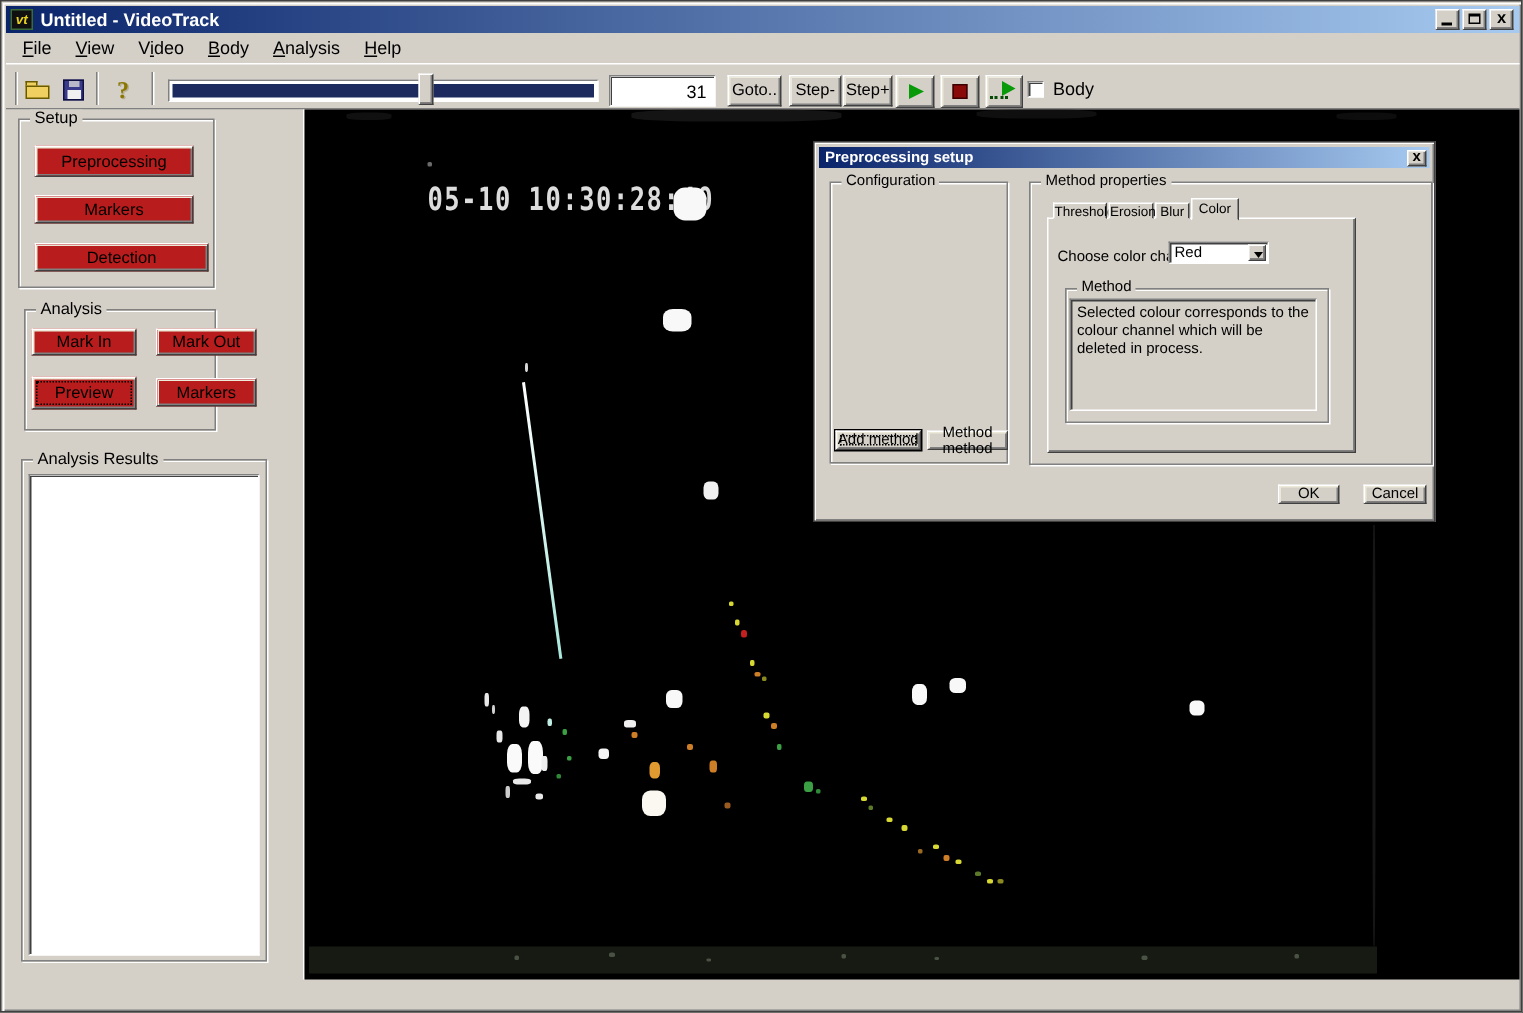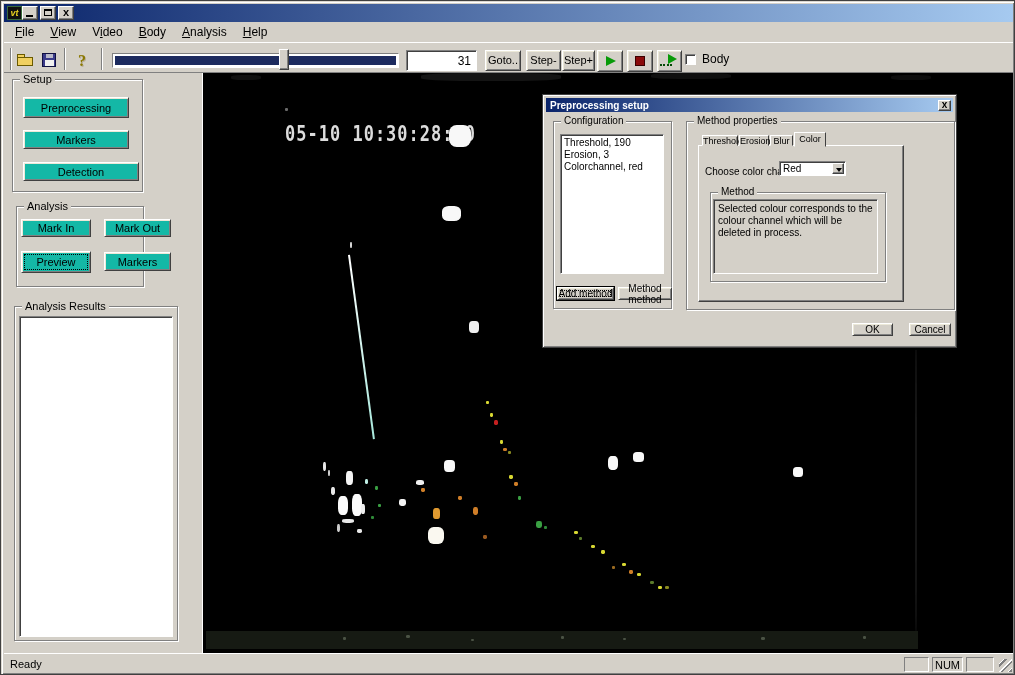--- a/index.html
+++ b/index.html
@@ -85,21 +85,21 @@
     position:absolute; left:681px; top:11px; width:11px; height:11px; background:#ffffff;
     border:1px solid; border-color:#808080 #ffffff #ffffff #808080; box-shadow: inset 1px 1px 0 #404040;
   }
   .cb-label { position:absolute; left:698px; top:9px; font-size:12px; }
 
   
   .sidebar { position:absolute; left:3px; top:72px; width:199px; height:580px; background:#d4d0c8; border-right:1px solid #ffffff; }
   .groupbox { position:absolute; border:1px solid #808080; box-shadow: inset 1px 1px 0 #ffffff, 1px 1px 0 #ffffff; }
   .group-label { position:absolute; top:-7px; left:7px; background:#d4d0c8; padding:0 3px; font-size:11px; color:#000; white-space:nowrap; }
   .btn {
-    position:absolute; background:#14b8a6;
+    position:absolute; background:#b91c1c;
     border:1px solid; border-color:#ffffff #404040 #404040 #ffffff;
     box-shadow: inset 1px 1px 0 #ece9d8, inset -1px -1px 0 #808080;
     font-size:11px; color:#000; text-align:center; display:flex; align-items:center; justify-content:center;
     font-family:"Liberation Sans",sans-serif;
   }
   .btn.focused { outline:1px dotted #000; outline-offset:-4px; }
   .listbox-big {
     position:absolute; background:#ffffff;
     border:1px solid; border-color:#808080 #ffffff #ffffff #808080; box-shadow: inset 1px 1px 0 #404040;
   }
@@ -184,20 +184,21 @@
     background:repeating-linear-gradient(135deg, transparent 0 3px, #ffffff 3px 4px, #808080 4px 6px);
   }
 </style>
 </head>
 <body>
 
 <div class="window">
 
   <div class="titlebar">
     <div class="app-icon">vt</div>
+    <span class="title-text">Untitled - VideoTrack</span>
     <div class="winbtns">
       <div class="winbtn">
           <div class="glyph-min"></div>
         </div>
       <div class="winbtn">
           <div class="glyph-max"></div>
         </div>
       <div class="winbtn">
           <div class="glyph-close">x</div>
         </div>
@@ -353,25 +354,20 @@
     <div class="dlg-titlebar">
       <span class="dlg-title">Preprocessing setup</span>
       <div class="dlg-close">
           <span>x</span>
         </div>
     </div>
 
     <div class="groupbox" style="left:10px;top:26px;width:119px;height:188px">
       <span class="group-label">Configuration</span>
     </div>
-    <div class="listbox-cfg" id="cfg-list">
-        <div>Threshold, 190</div>
-        <div>Erosion, 3</div>
-        <div>Colorchannel, red</div>
-      </div>
     <button class="dlg-btn default" style="left:14px;top:192px;width:57px;height:13px">Add method</button>
     <button class="dlg-btn" style="left:75px;top:192px;width:54px;height:13px">Method method</button>
 
     <div class="groupbox" style="left:143px;top:26px;width:269px;height:189px">
       <span class="group-label">Method properties</span>
     </div>
 
     <div id="tabs"></div>
     <div class="tabpanel"></div>
 
@@ -390,21 +386,14 @@
     </div>
 
     <button class="dlg-btn" style="left:309px;top:228px;width:41px;height:13px">OK</button>
     <button class="dlg-btn" style="left:366px;top:228px;width:42px;height:13px">Cancel</button>
   <div class="tab" style="left: 159px; width: 36px;">Threshold</div>
       <div class="tab" style="left: 196px; width: 30px;">Erosion</div>
       <div class="tab" style="left: 227px; width: 23px;">Blur</div>
       <div class="tab active" style="left: 251px; width: 32px;">Color</div>
     </div>
 
-  <div class="statusbar">
-    <span class="sb-ready">Ready</span>
-    <div class="sb-panel" style="left:900px;width:25px"></div>
-    <div class="sb-panel" style="left:928px;width:31px">NUM</div>
-    <div class="sb-panel" style="left:962px;width:28px"></div>
-    <div class="sb-grip"></div>
-  </div>
 
 </div>
 
 </body></html>

